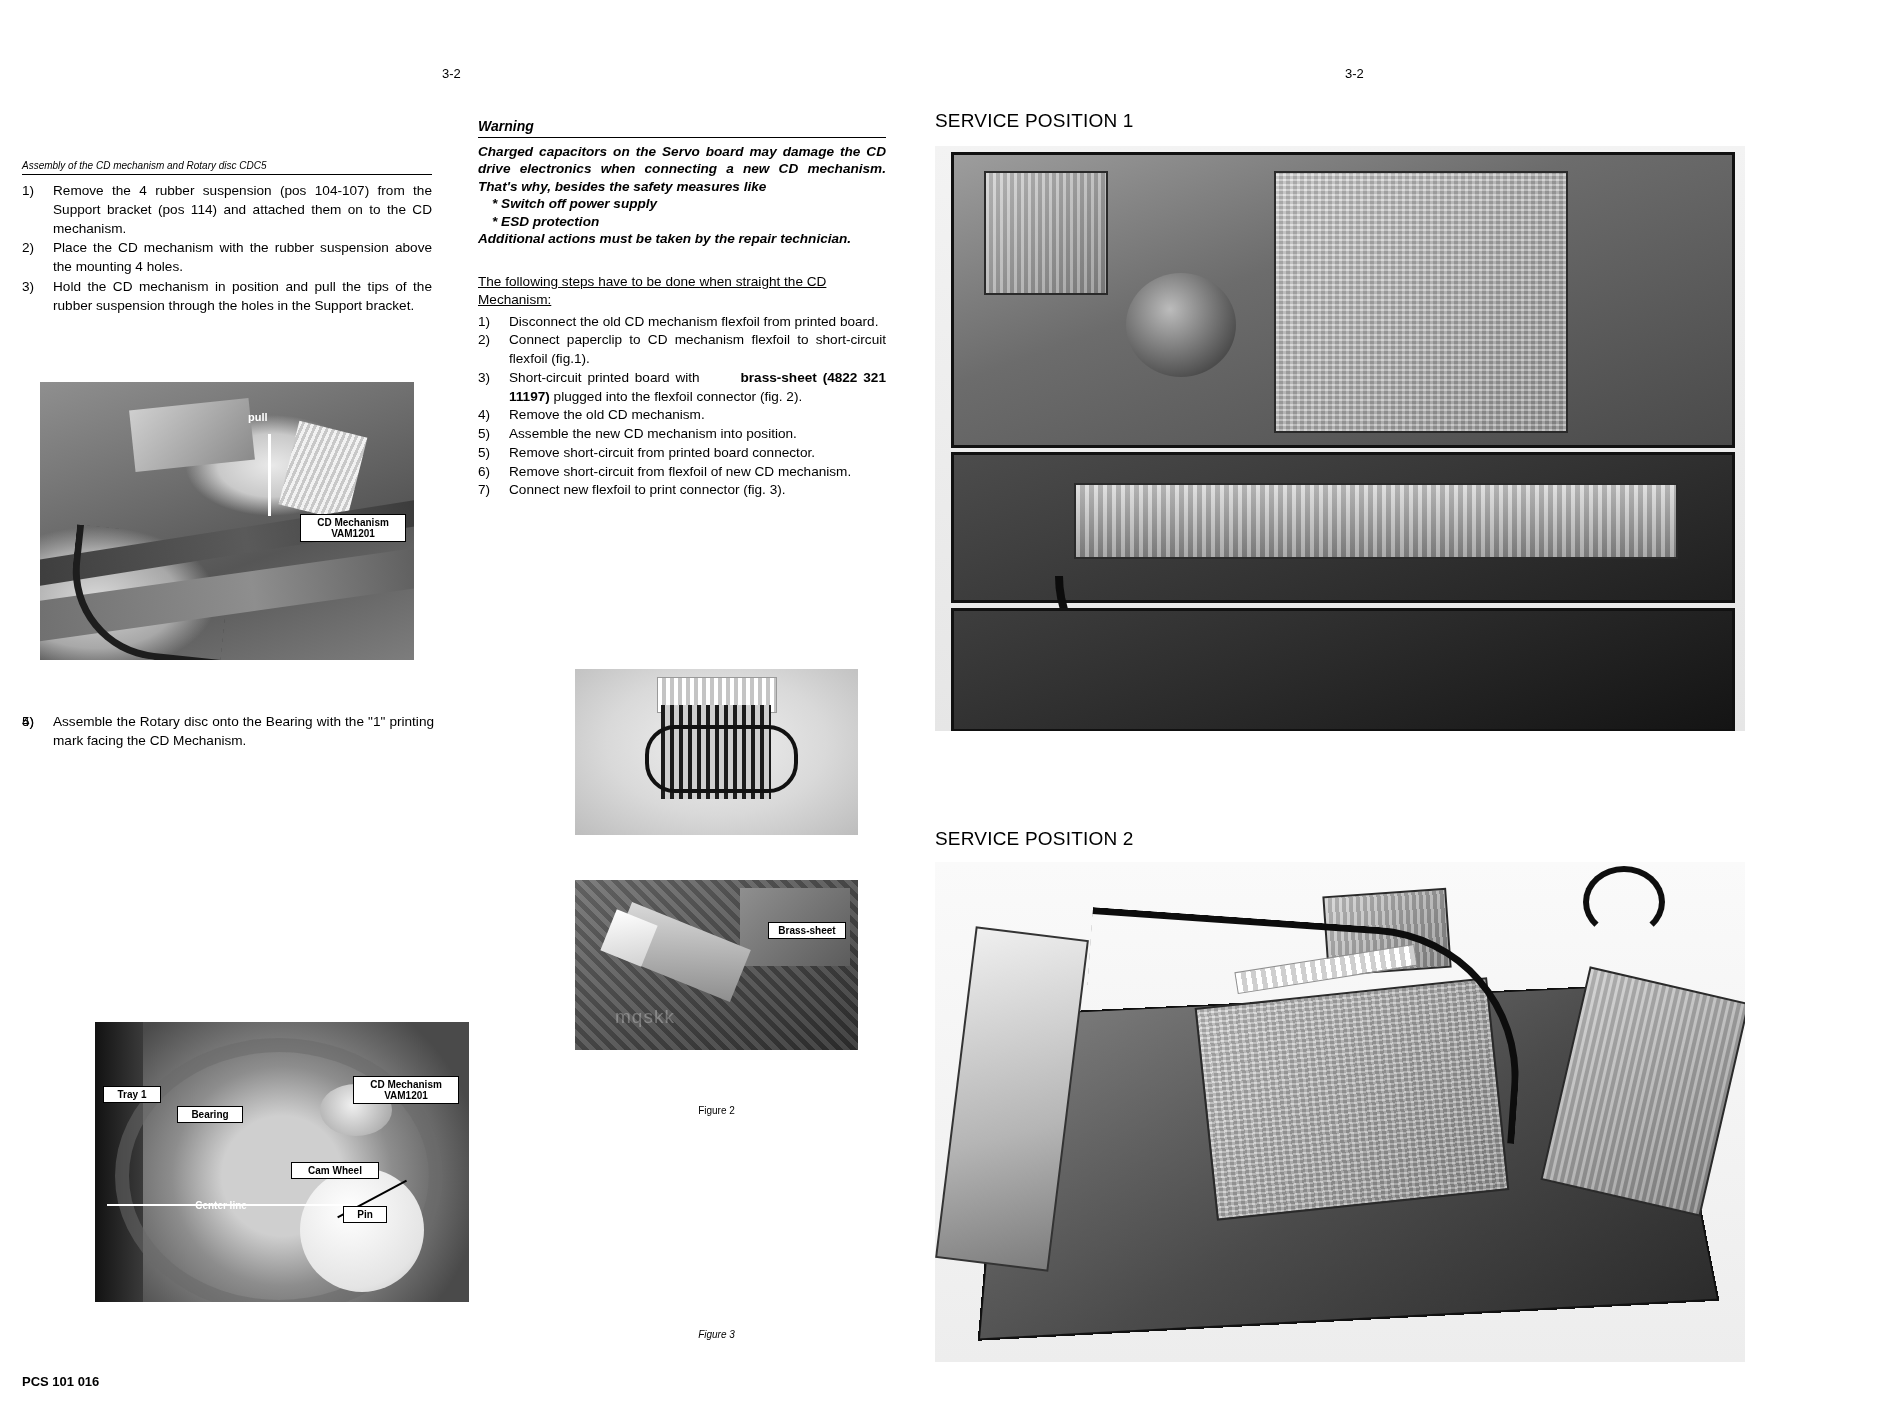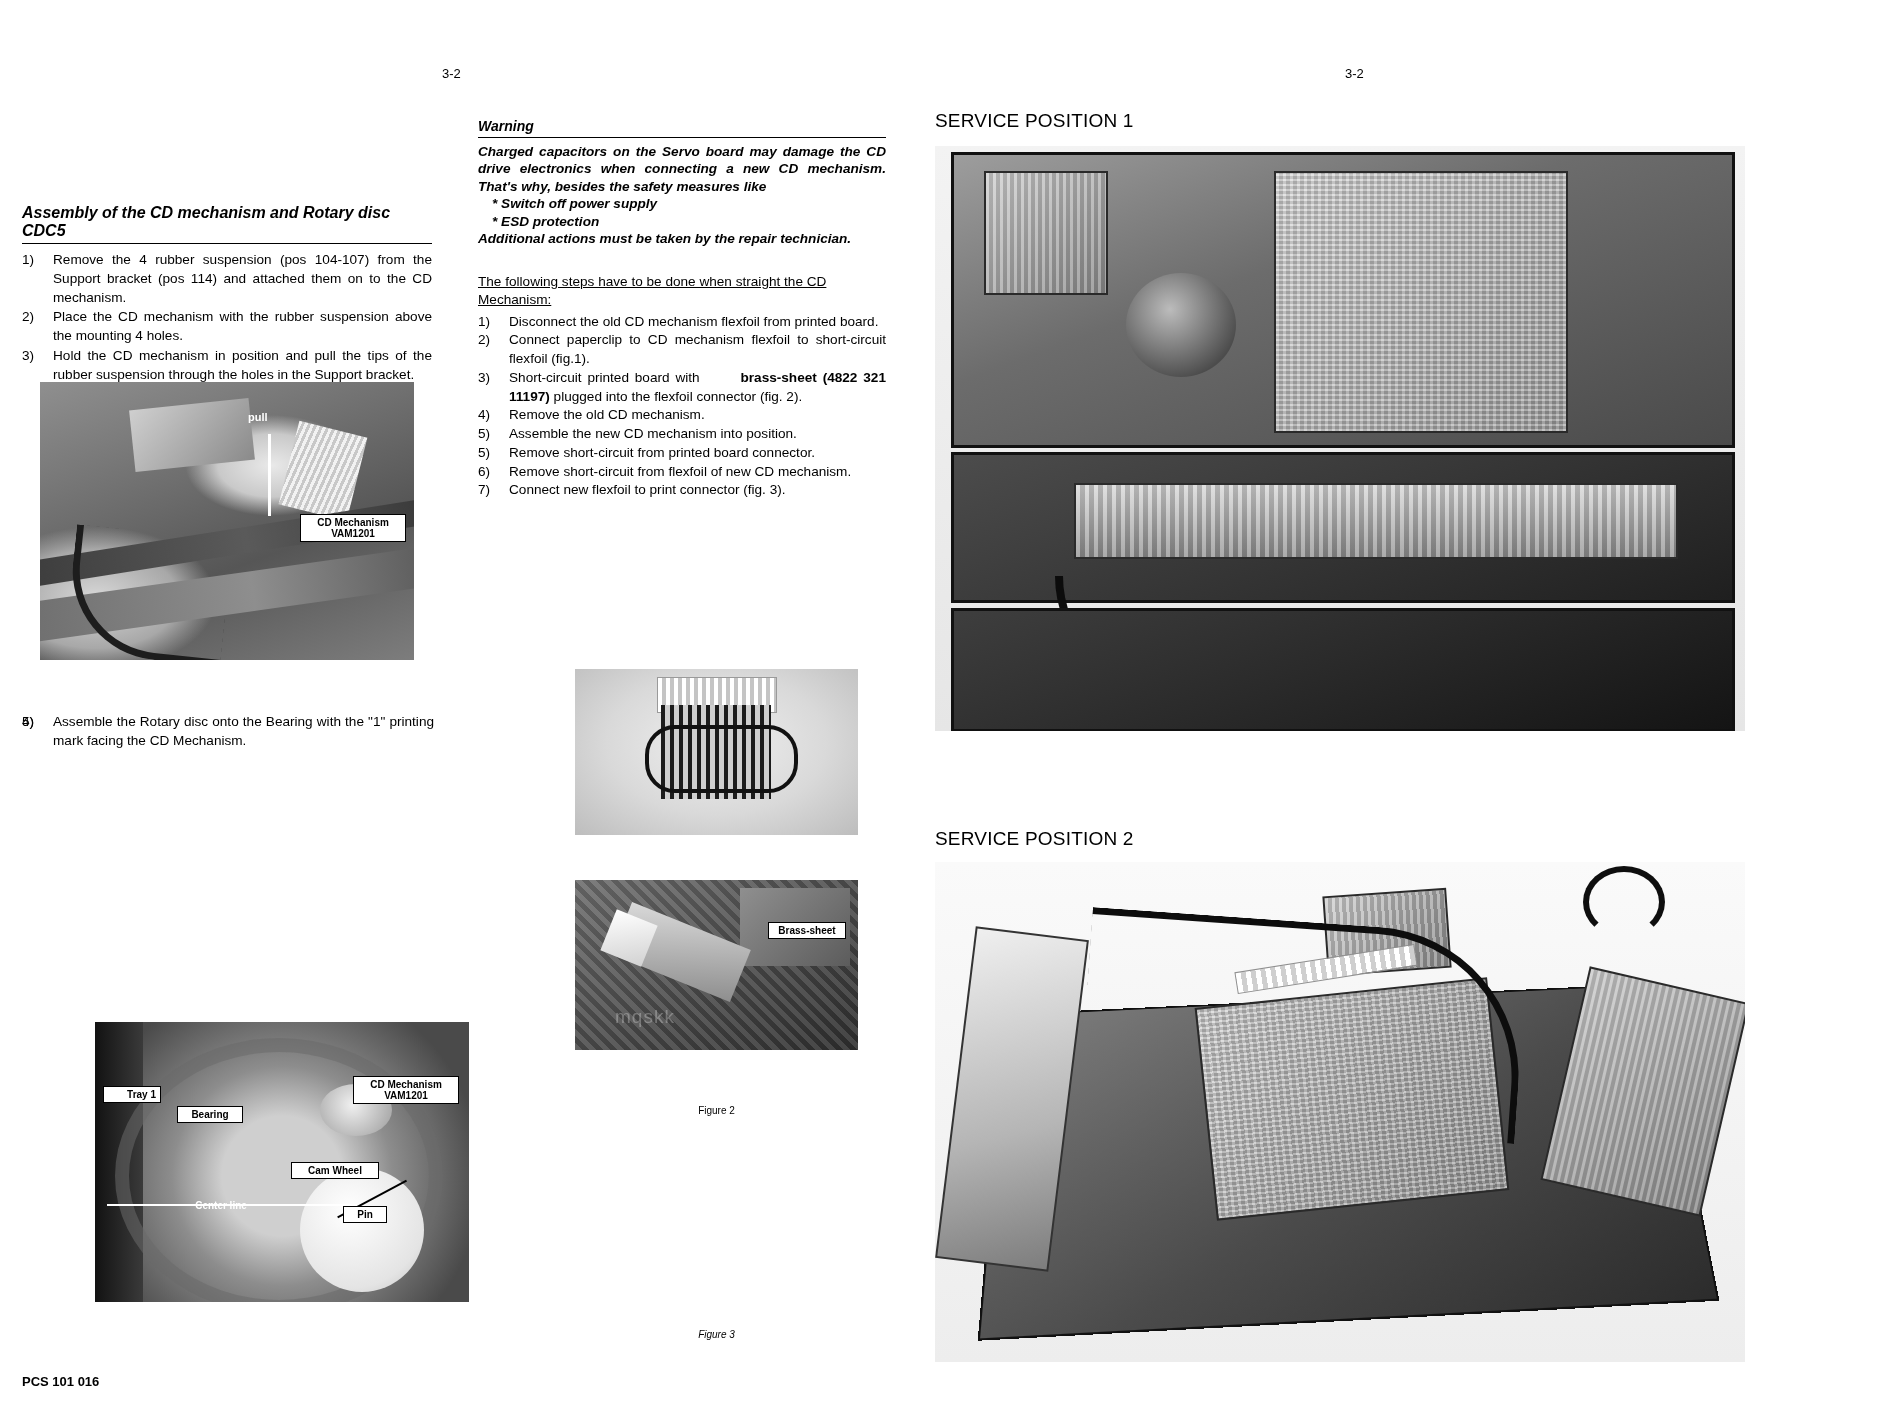--- a/index.html
+++ b/index.html
@@ -35,27 +35,26 @@
     top: 1374px;
     font-size: 13px;
     font-weight: bold;
   }
 
   
   .col {
     position: absolute;
   }
   .heading-italic {
-    font-weight: bold;
+    font-weight: normal;
     font-style: italic;
-    font-size: 16px;
+    font-size: 10px;
     border-bottom: 1.5px solid #000;
     padding-bottom: 3px;
     margin-bottom: 7px;
-    margin-top: 44px;
   }
   .warn-head {
     font-weight: bold;
     font-style: italic;
     font-size: 14px;
     border-bottom: 1.5px solid #000;
     padding-bottom: 3px;
     margin-bottom: 5px;
   }
   .warn-body {
@@ -434,21 +433,21 @@
     </ol>
   </div>
 
   <div class="photo" id="photo2">
     <div class="darkbar"></div>
     <div class="ringline"></div>
     <div class="hub"></div>
     <div class="disc"></div>
     <div class="centerline"></div>
     <div class="arrow"></div>
-    <div class="callout" style="left:8px; top:64px; width:48px;text-align:right;">Tray 1</div>
+    <div class="callout" style="left:8px; top:64px; width:48px;">Tray 1</div>
     <div class="callout" style="left:82px; top:84px; width:56px;">Bearing</div>
     <div class="callout" style="left:258px; top:54px; width:96px;">CD Mechanism
 VAM1201</div>
     <div class="callout" style="left:196px; top:140px; width:78px;">Cam Wheel</div>
     <div class="callout" style="left:248px; top:184px; width:34px;">Pin</div>
     <div class="callout" style="left:78px; top:176px; width:88px; border:none; background:transparent; color:#fff;">Center line</div>
   </div>
 
   <div class="col" style="left:478px; top:118px; width:408px;">
     <div class="warn-head">Warning</div>

